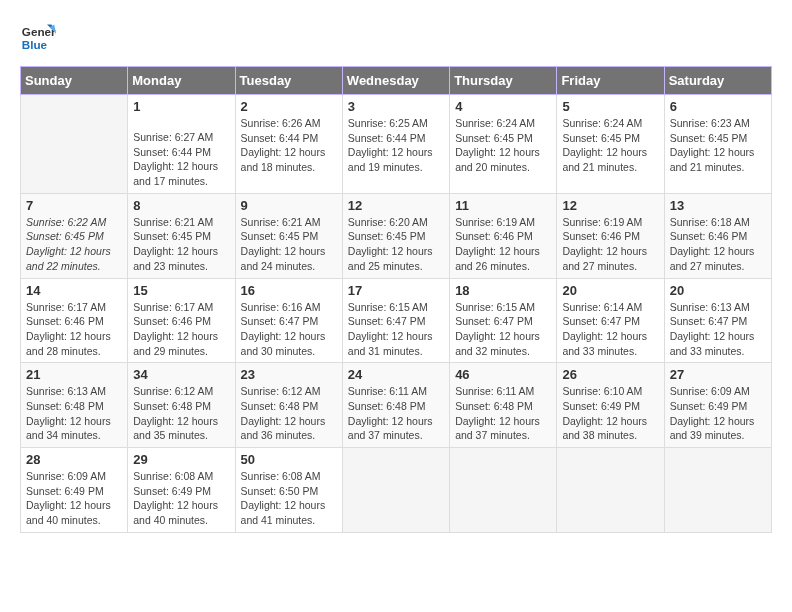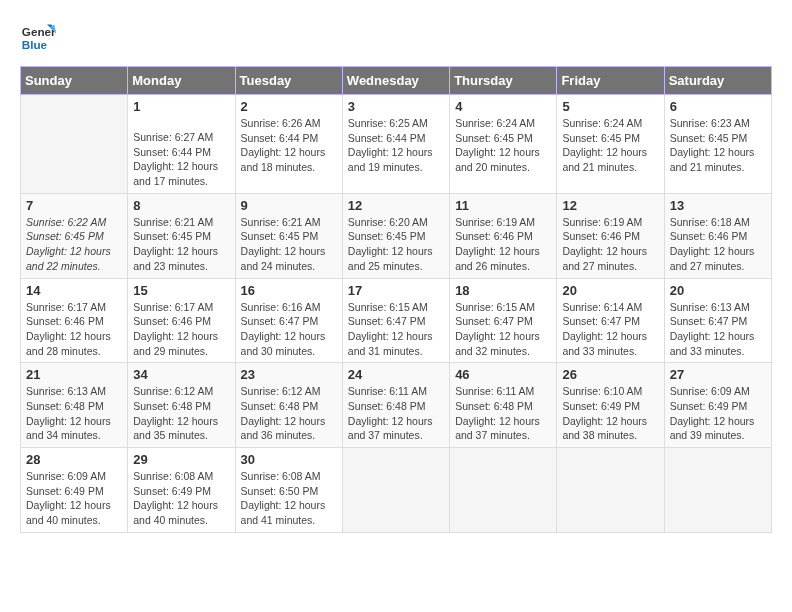--- a/index.html
+++ b/index.html
@@ -320,21 +320,21 @@
 and 40 minutes.</div>
         </td>
         <td>
           <span class="day-num">29</span>
           <div class="day-info" style="white-space: pre-line;">Sunrise: 6:08 AM
 Sunset: 6:49 PM
 Daylight: 12 hours
 and 40 minutes.</div>
         </td>
         <td>
-          <span class="day-num">30</span>
+          <span class="day-num">50</span>
           <div class="day-info" style="white-space: pre-line;">Sunrise: 6:08 AM
 Sunset: 6:50 PM
 Daylight: 12 hours
 and 41 minutes.</div>
         </td>
         <td class="empty-cell"></td>
         <td class="empty-cell"></td>
         <td class="empty-cell"></td>
         <td class="empty-cell"></td>
       </tr>

